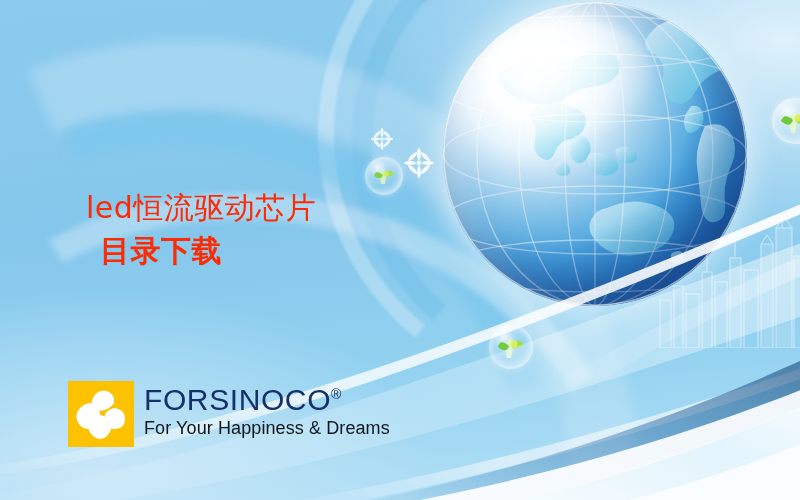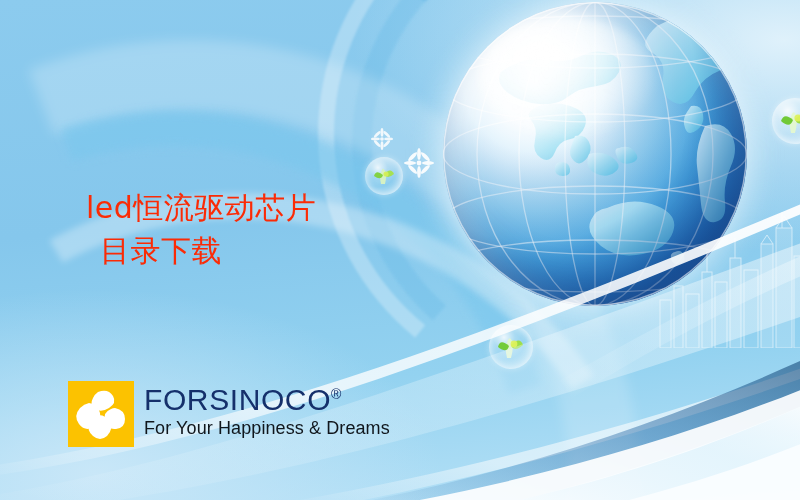--- a/index.html
+++ b/index.html
@@ -209,20 +209,21 @@
     line-height: 1.42;
     font-weight: 400;
     letter-spacing: 0.5px;
     white-space: nowrap;
     font-family: "DejaVu Sans", "Liberation Sans", sans-serif;
     margin-top: 25px;
   }
   #headline-line-2 {
     display: block;
     padding-left: 14px;
+    font-weight: bold;
   }
   
   #logo-lockup {
     position: absolute;
     left: 68px; top: 381px;
     display: flex;
     align-items: flex-start;
   }
   #logo-mark {
     width: 66px; height: 66px;

